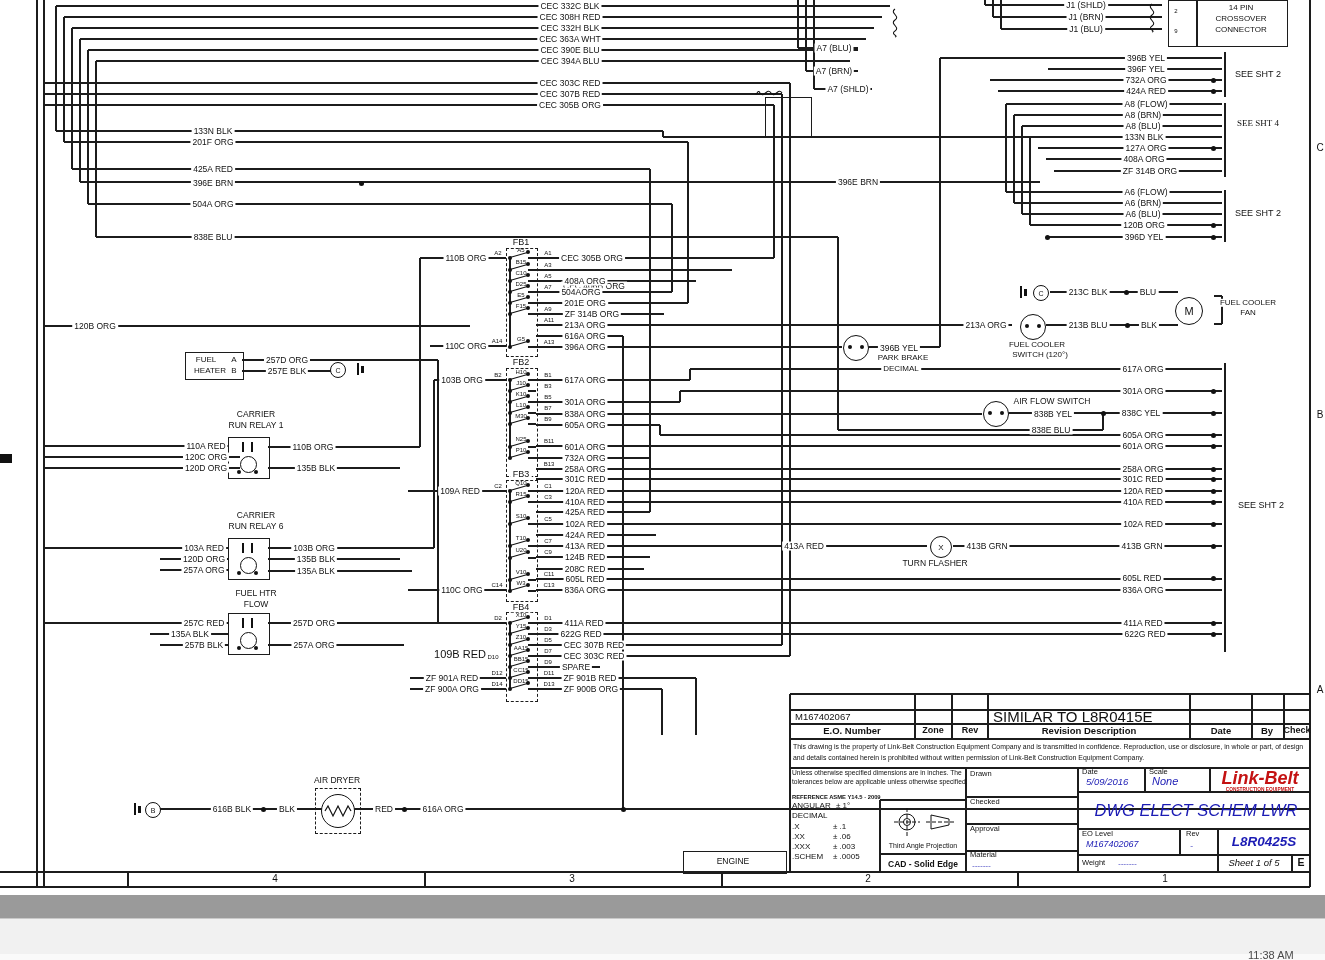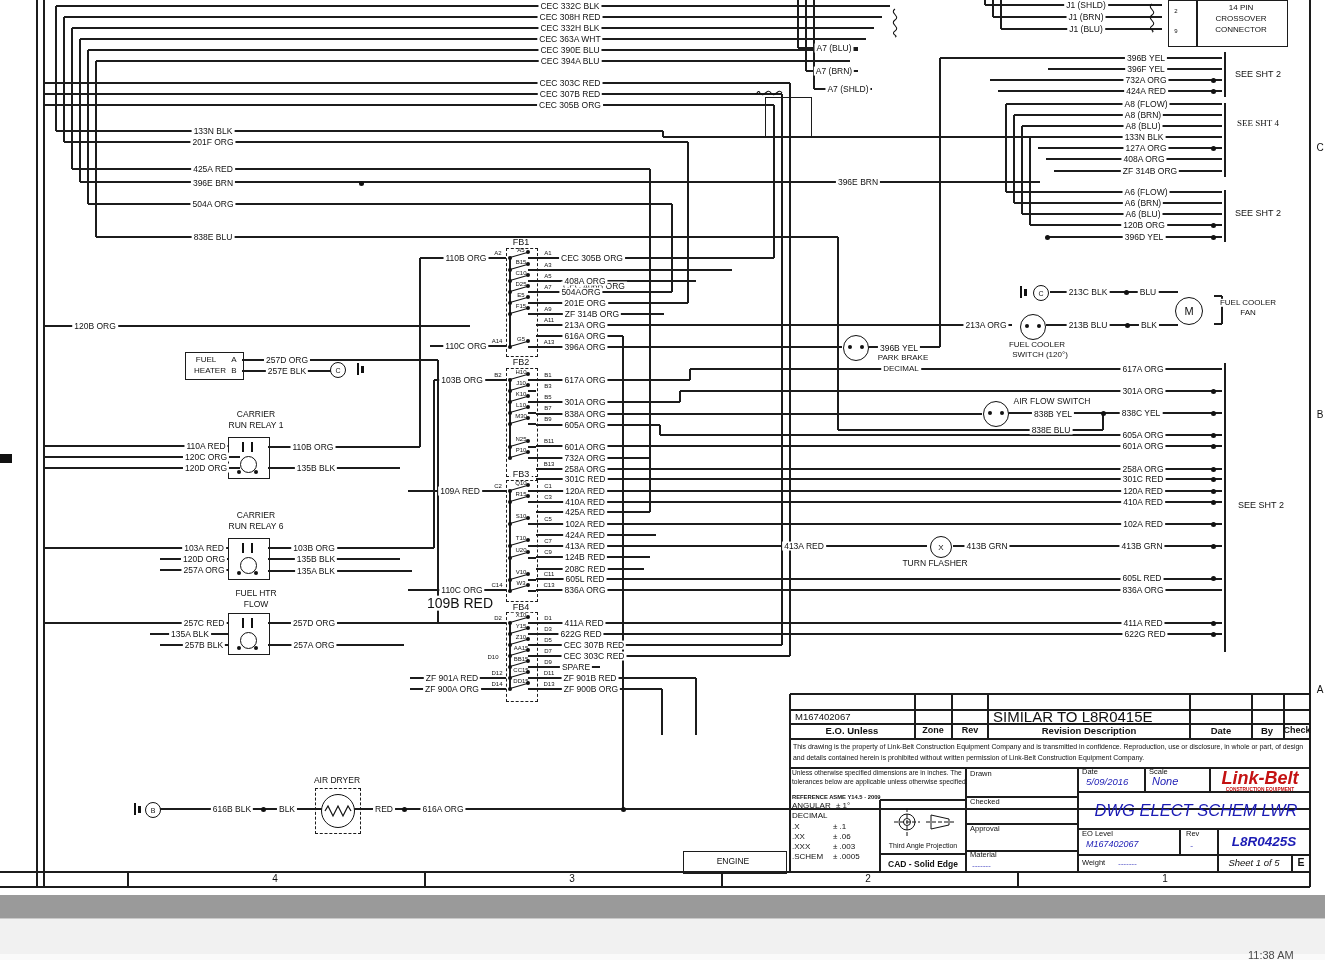--- a/index.html
+++ b/index.html
@@ -503,21 +503,21 @@
         <div class="lbl" style="left: 585px; top: 502px; font-size: 8.5px;">410A RED</div>
         <div class="lbl" style="left: 585px; top: 512px; font-size: 8.5px;">425A RED</div>
         <div class="lbl" style="left: 585px; top: 524px; font-size: 8.5px;">102A RED</div>
         <div class="lbl" style="left: 585px; top: 535px; font-size: 8.5px;">424A RED</div>
         <div class="lbl" style="left: 585px; top: 546px; font-size: 8.5px;">413A RED</div>
         <div class="lbl" style="left: 585px; top: 557px; font-size: 8.5px;">124B RED</div>
         <div class="lbl" style="left: 585px; top: 569px; font-size: 8.5px;">208C RED</div>
         <div class="lbl" style="left: 585px; top: 579px; font-size: 8.5px;">605L RED</div>
         <div class="lbl" style="left: 585px; top: 590px; font-size: 8.5px;">836A ORG</div>
         <div class="lbl" style="left: 521px; top: 608px; font-size: 9px;">FB4</div>
-        <div class="lbl" style="left: 460px; top: 603px; font-size: 14px;">109B RED</div>
+        <div class="lbl" style="left: 460px; top: 655px; font-size: 11px;">109B RED</div>
         <div class="lbl n" style="left: 498px; top: 618px; font-size: 6px;">D2</div>
         <div class="lbl n" style="left: 493px; top: 657px; font-size: 6px;">D10</div>
         <div class="lbl" style="left: 452px; top: 678px; font-size: 8.5px;">ZF 901A RED</div>
         <div class="lbl n" style="left: 497px; top: 673px; font-size: 6px;">D12</div>
         <div class="lbl" style="left: 452px; top: 689px; font-size: 8.5px;">ZF 900A ORG</div>
         <div class="lbl n" style="left: 497px; top: 684px; font-size: 6px;">D14</div>
         <div class="lbl n" style="left: 521px; top: 615px; font-size: 6px;">X10</div>
         <div class="lbl n" style="left: 521px; top: 626px; font-size: 6px;">Y15</div>
         <div class="lbl n" style="left: 521px; top: 637px; font-size: 6px;">Z10</div>
         <div class="lbl n" style="left: 521px; top: 648px; font-size: 6px;">AA15</div>
@@ -608,21 +608,21 @@
         <div class="lbl n" style="left: 733px; top: 861px; font-size: 8.5px;">ENGINE</div>
         <div class="lbl n" style="left: 275px; top: 879px; font-size: 10px;">4</div>
         <div class="lbl n" style="left: 572px; top: 879px; font-size: 10px;">3</div>
         <div class="lbl n" style="left: 868px; top: 879px; font-size: 10px;">2</div>
         <div class="lbl n" style="left: 1165px; top: 879px; font-size: 10px;">1</div>
         <div class="lbl n" style="left: 1320px; top: 148px; font-size: 10px;">C</div>
         <div class="lbl n" style="left: 1320px; top: 415px; font-size: 10px;">B</div>
         <div class="lbl n" style="left: 1320px; top: 690px; font-size: 10px;">A</div>
         <div class="lbl L n" style="left: 795px; top: 717px; font-size: 9.5px;">M167402067</div>
         <div class="lbl L n" style="left: 993px; top: 717px; font-size: 15px;">SIMILAR TO L8R0415E</div>
-        <div class="lbl n b" style="left: 852px; top: 731px; font-size: 9.5px;">E.O. Unless</div>
+        <div class="lbl n b" style="left: 852px; top: 731px; font-size: 9.5px;">E.O. Number</div>
         <div class="lbl n b" style="left: 933px; top: 731px; font-size: 9px;">Zone</div>
         <div class="lbl n b" style="left: 970px; top: 731px; font-size: 9px;">Rev</div>
         <div class="lbl n b" style="left: 1089px; top: 731px; font-size: 9.5px;">Revision Description</div>
         <div class="lbl n b" style="left: 1221px; top: 731px; font-size: 9.5px;">Date</div>
         <div class="lbl n b" style="left: 1267px; top: 731px; font-size: 9.5px;">By</div>
         <div class="lbl n b" style="left: 1297px; top: 731px; font-size: 9px;">Check</div>
         <div class="lbl L n b" style="left: 792px; top: 797px; font-size: 5.8px;">REFERENCE ASME Y14.5 - 2009</div>
         <div class="lbl L n" style="left: 792px; top: 806px; font-size: 8px;">ANGULAR</div>
         <div class="lbl L n" style="left: 836px; top: 806px; font-size: 8px;">± 1°</div>
         <div class="lbl L n" style="left: 792px; top: 816px; font-size: 8px;">DECIMAL</div>

